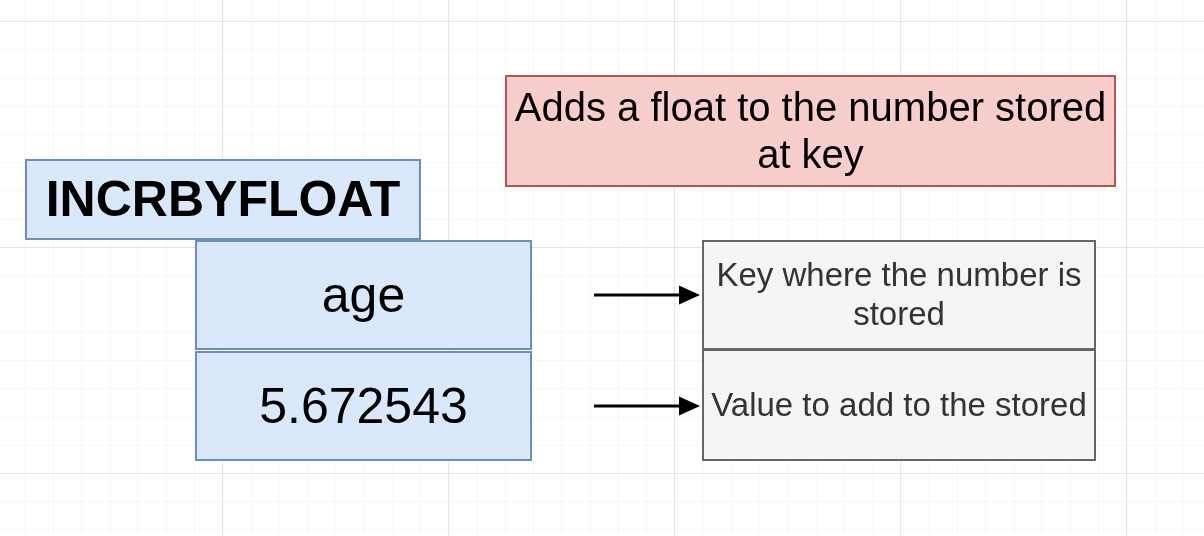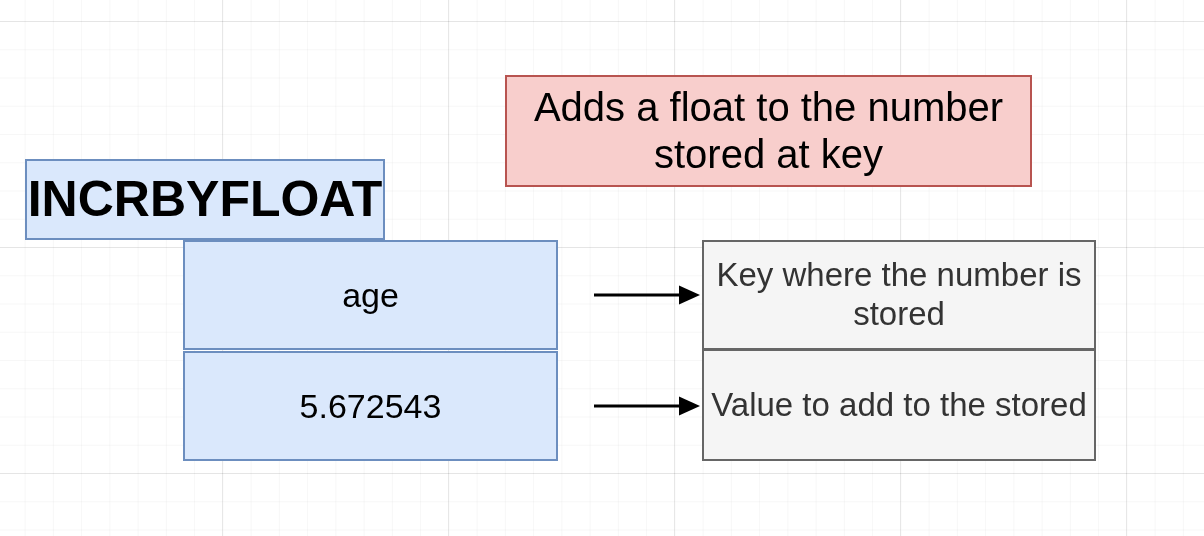--- a/index.html
+++ b/index.html
@@ -33,40 +33,40 @@
     position: absolute;
     display: flex;
     align-items: center;
     justify-content: center;
     text-align: center;
     color: #000000;
     line-height: 1.18;
   }
 
   .command-box {
-    left: 25px; top: 159px; width: 360px; height: 81px;
+    left: 25px; top: 159px; width: 396px; height: 81px;
     background: #dae8fc;
     border: 2px solid #6c8ebf;
     font-size: 50px;
     font-weight: bold;
     z-index: 3;
   }
 
   .arg-box {
-    left: 183px; width: 375px; height: 110px;
+    left: 195px; width: 337px; height: 110px;
     background: #dae8fc;
     border: 2px solid #6c8ebf;
-    font-size: 34px;
+    font-size: 50px;
     z-index: 2;
   }
   .arg-box.row-0 { top: 240px; }
   .arg-box.row-1 { top: 351px; }
 
   .desc-box {
-    left: 505px; top: 75px; width: 527px; height: 112px;
+    left: 505px; top: 75px; width: 611px; height: 112px;
     background: #f8cecc;
     border: 2px solid #b85450;
     font-size: 40px;
     padding: 0 2px;
     z-index: 2;
   }
 
   .annot-box {
     left: 702px; width: 394px;
     background: #f5f5f5;

